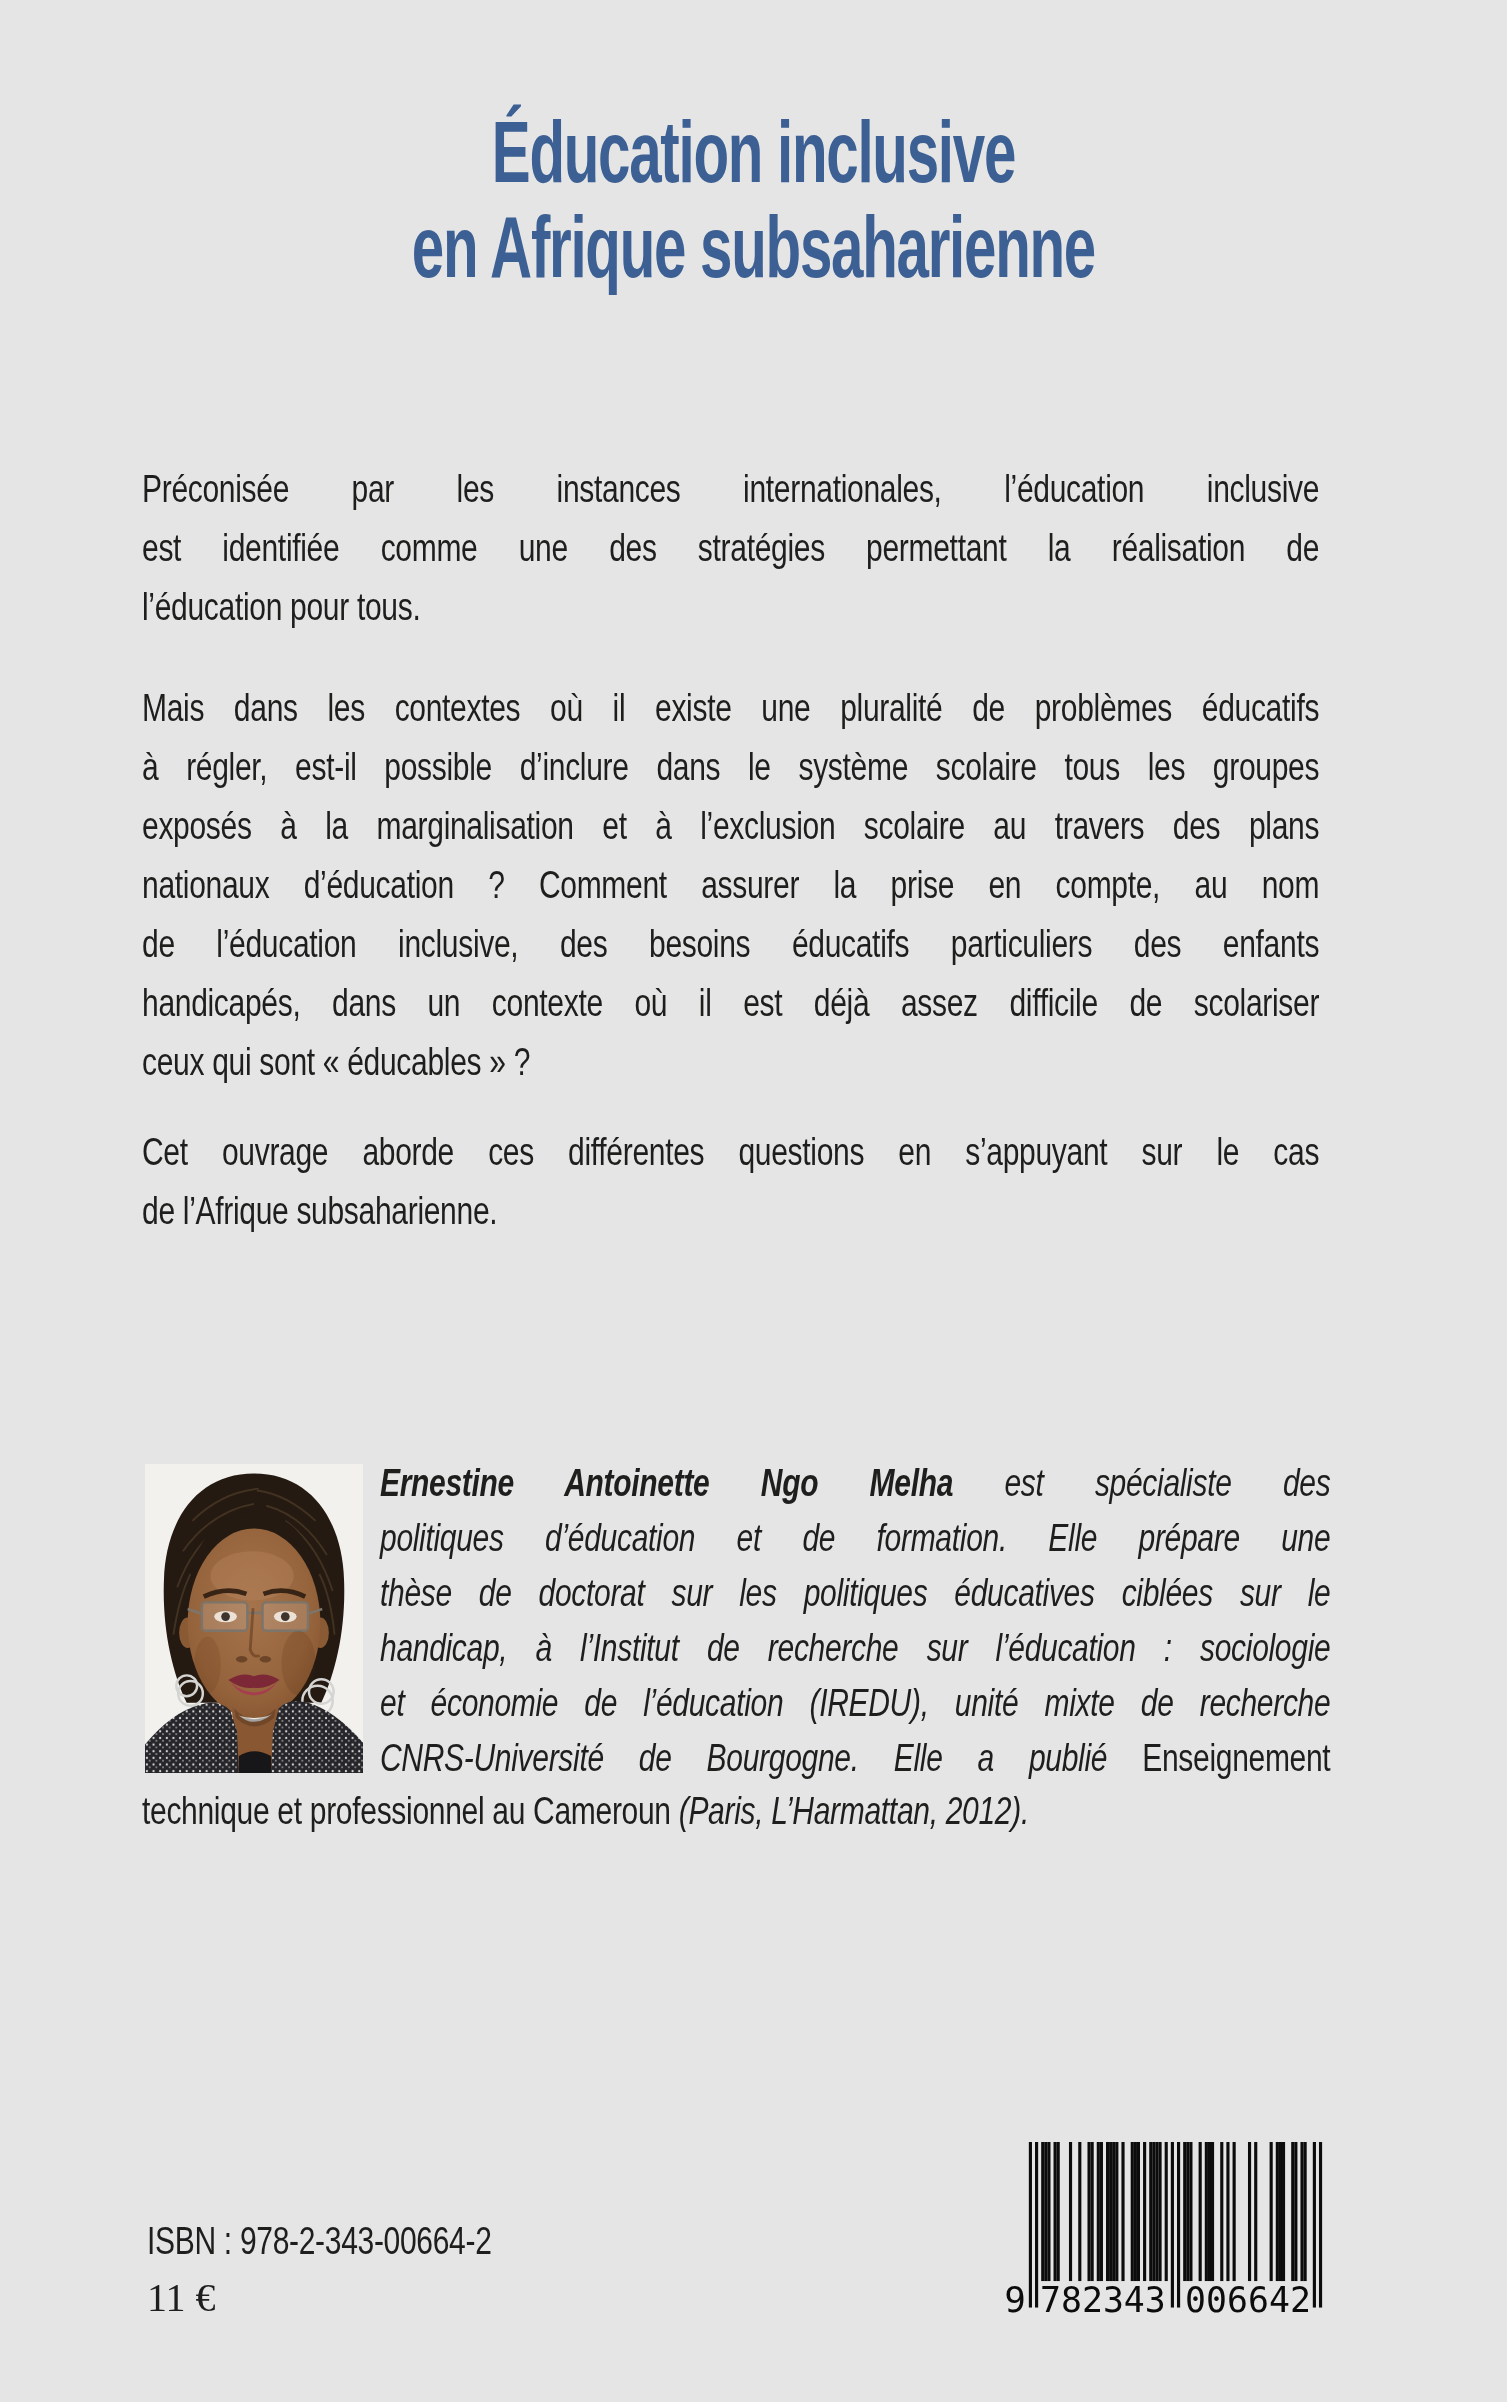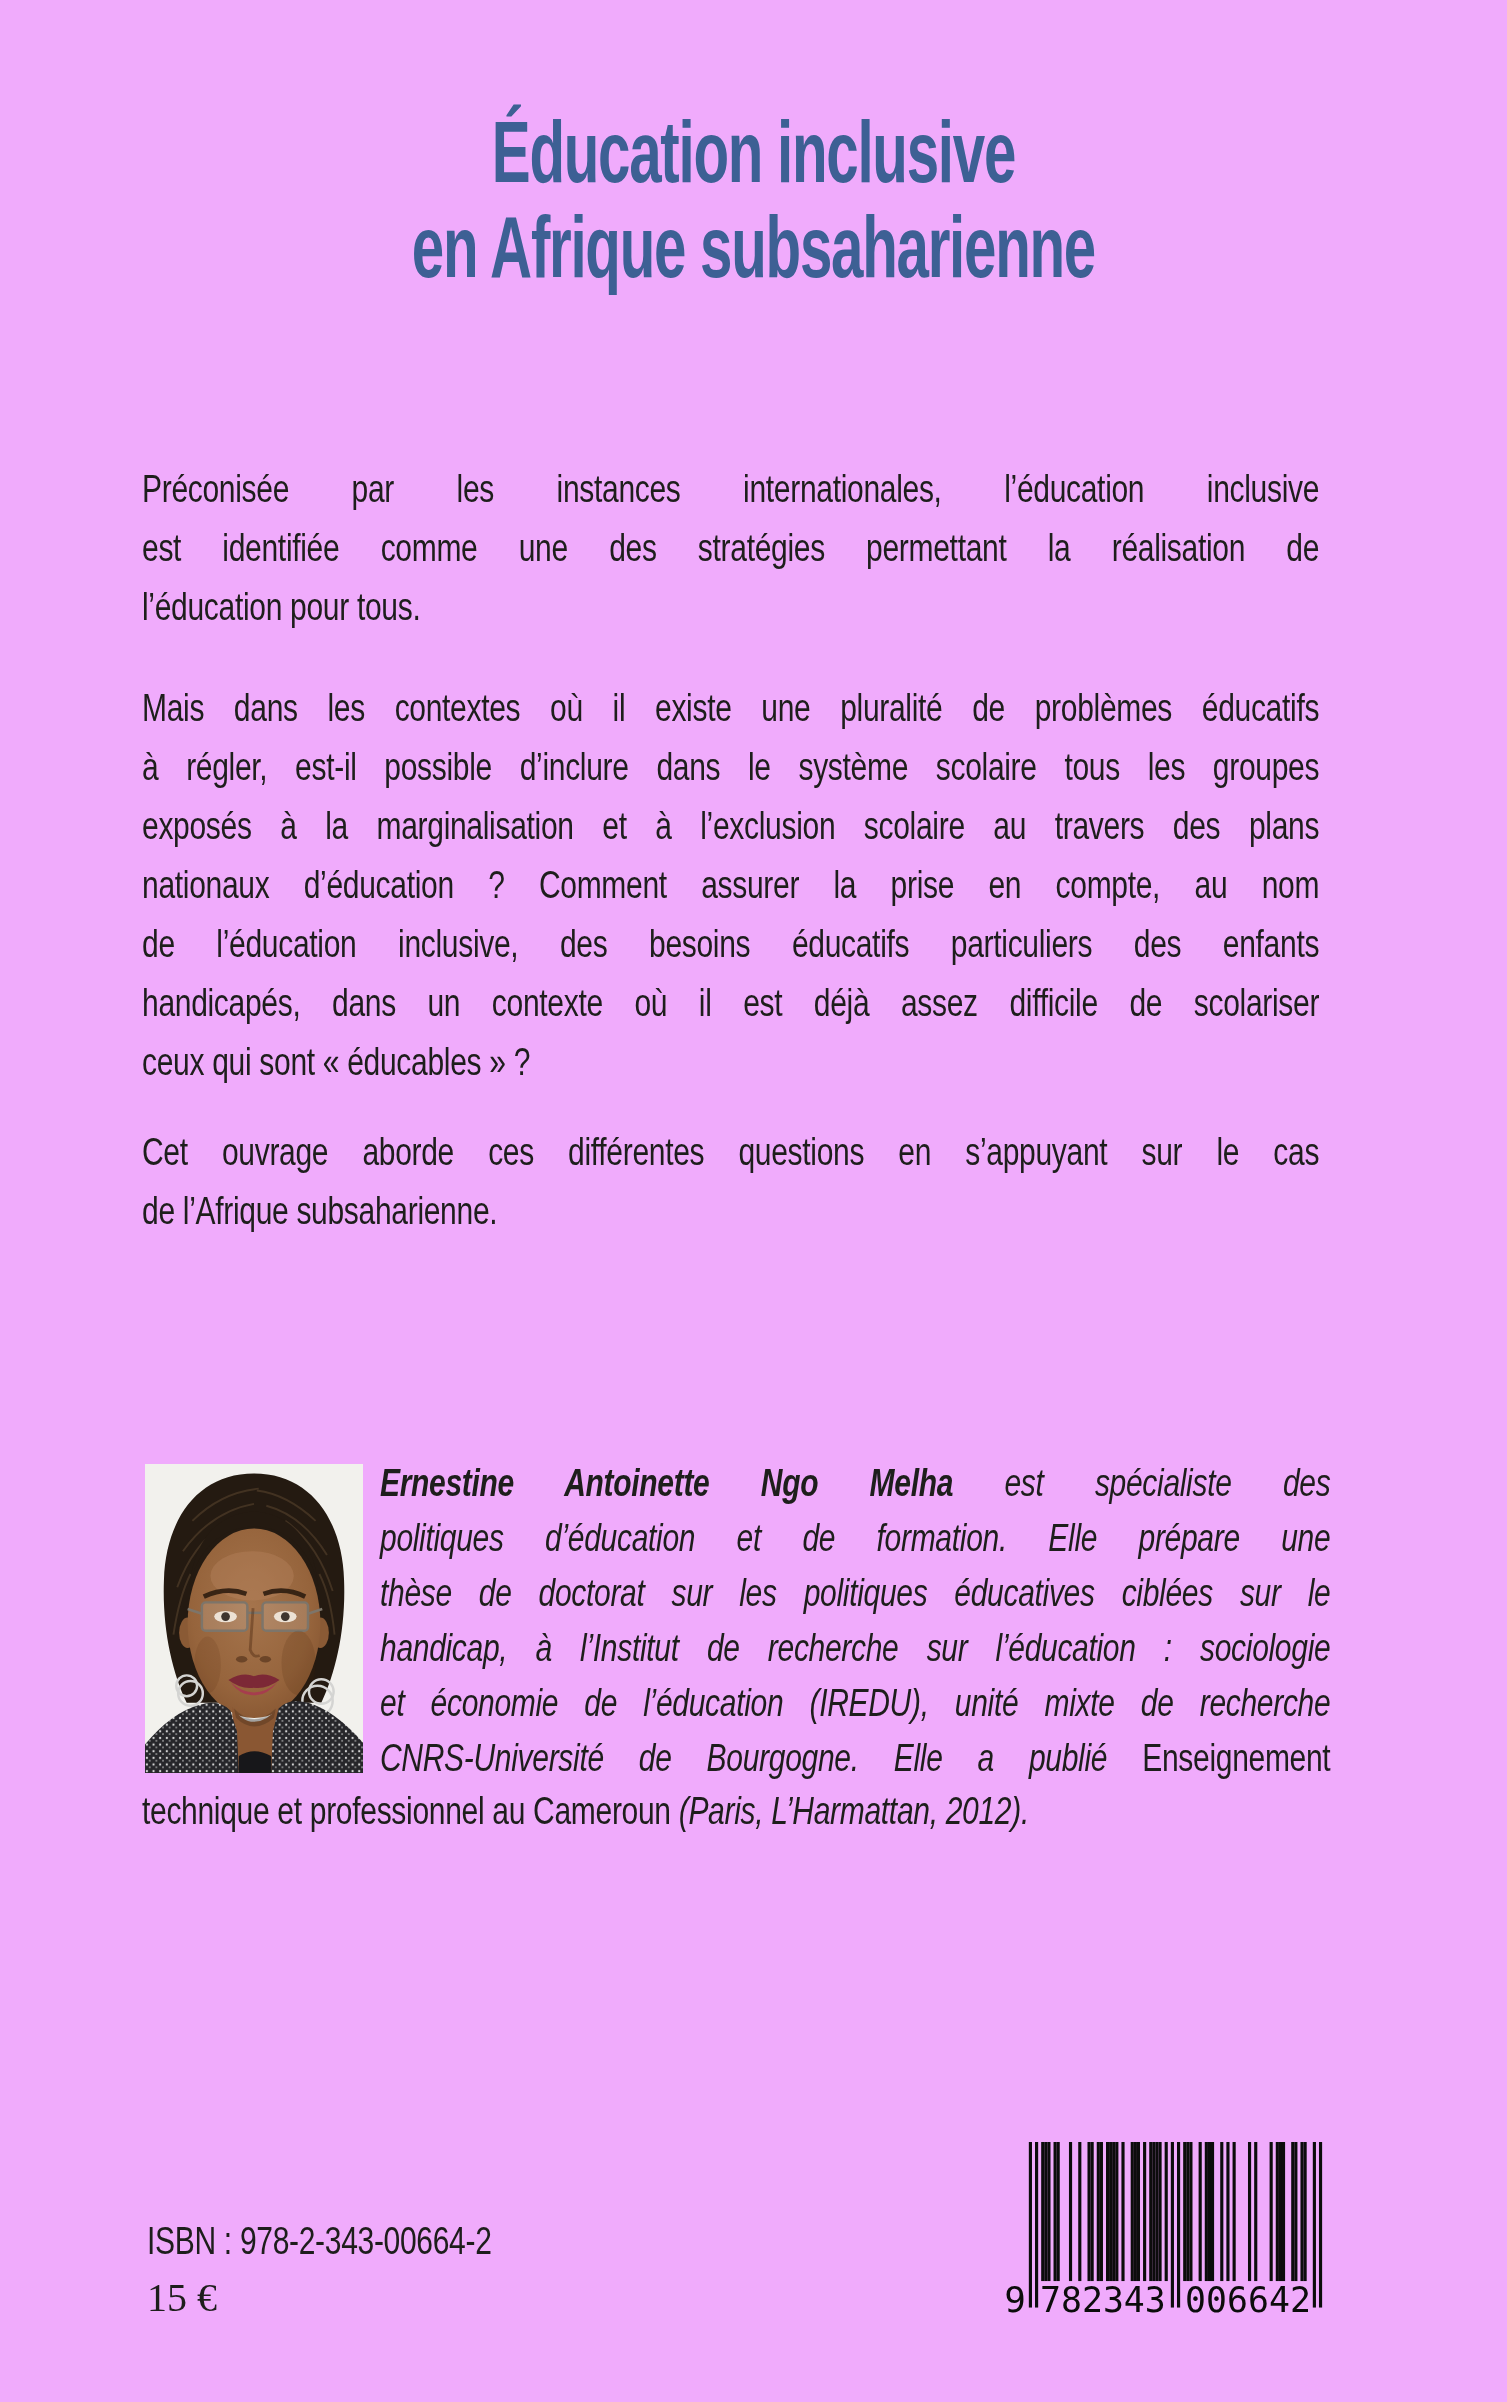--- a/index.html
+++ b/index.html
@@ -4,21 +4,21 @@
 <style>
   :root{
     --title-color:#3d6094;
     --text-color:#1e1e1c;
   }
   html,body{margin:0;padding:0;background:#888;}
   .page{
     position:relative;
     width:1508px;height:2403px;
     margin:0 auto;
-    background:#f0abfc;
+    background:#e5e5e5;
     overflow:hidden;
     font-family:"Liberation Sans",sans-serif;
     color:var(--text-color);
   }
   .cond{transform-origin:0 0;}
   
   .title-wrap{
     position:absolute;left:0;top:104px;
     width:2249px;
     transform:scaleX(0.67);
@@ -200,21 +200,21 @@
       <div class="jline"><span class="seg-bi">Ernestine Antoinette Ngo Melha</span><span class="seg-it"> est spécialiste des</span></div>
       <div class="jline"><span class="seg-it">politiques d’éducation et de formation. Elle prépare une</span></div>
       <div class="jline"><span class="seg-it">thèse de doctorat sur les politiques éducatives ciblées sur le</span></div>
       <div class="jline"><span class="seg-it">handicap, à l’Institut de recherche sur l’éducation : sociologie</span></div>
       <div class="jline"><span class="seg-it">et économie de l’éducation (IREDU), unité mixte de recherche</span></div>
       <div class="jline"><span class="seg-it">CNRS-Université de Bourgogne. Elle a publié </span><span class="seg-rm">Enseignement</span></div>
     </section>
   <section class="bio-last cond" id="bio-last"><span class="seg-rm">technique et professionnel au Cameroun </span><span class="seg-it">(Paris, L’Harmattan, 2012).</span></section>
 
   <div class="isbn cond">ISBN : 978-2-343-00664-2</div>
-  <div class="price">15 €</div>
+  <div class="price">11 €</div>
   <div class="barcode" id="barcode">
       <svg xmlns="http://www.w3.org/2000/svg" width="350" height="175" viewBox="0 0 370 185">
         <rect x="40.00" y="0" width="3.32" height="175" fill="#0c0c0c"></rect>
         <rect x="46.53" y="0" width="3.32" height="175" fill="#0c0c0c"></rect>
         <rect x="53.05" y="0" width="3.32" height="147" fill="#0c0c0c"></rect>
         <rect x="56.31" y="0" width="3.32" height="147" fill="#0c0c0c"></rect>
         <rect x="59.58" y="0" width="3.32" height="147" fill="#0c0c0c"></rect>
         <rect x="66.10" y="0" width="3.32" height="147" fill="#0c0c0c"></rect>
         <rect x="69.37" y="0" width="3.32" height="147" fill="#0c0c0c"></rect>
         <rect x="82.42" y="0" width="3.32" height="147" fill="#0c0c0c"></rect>

